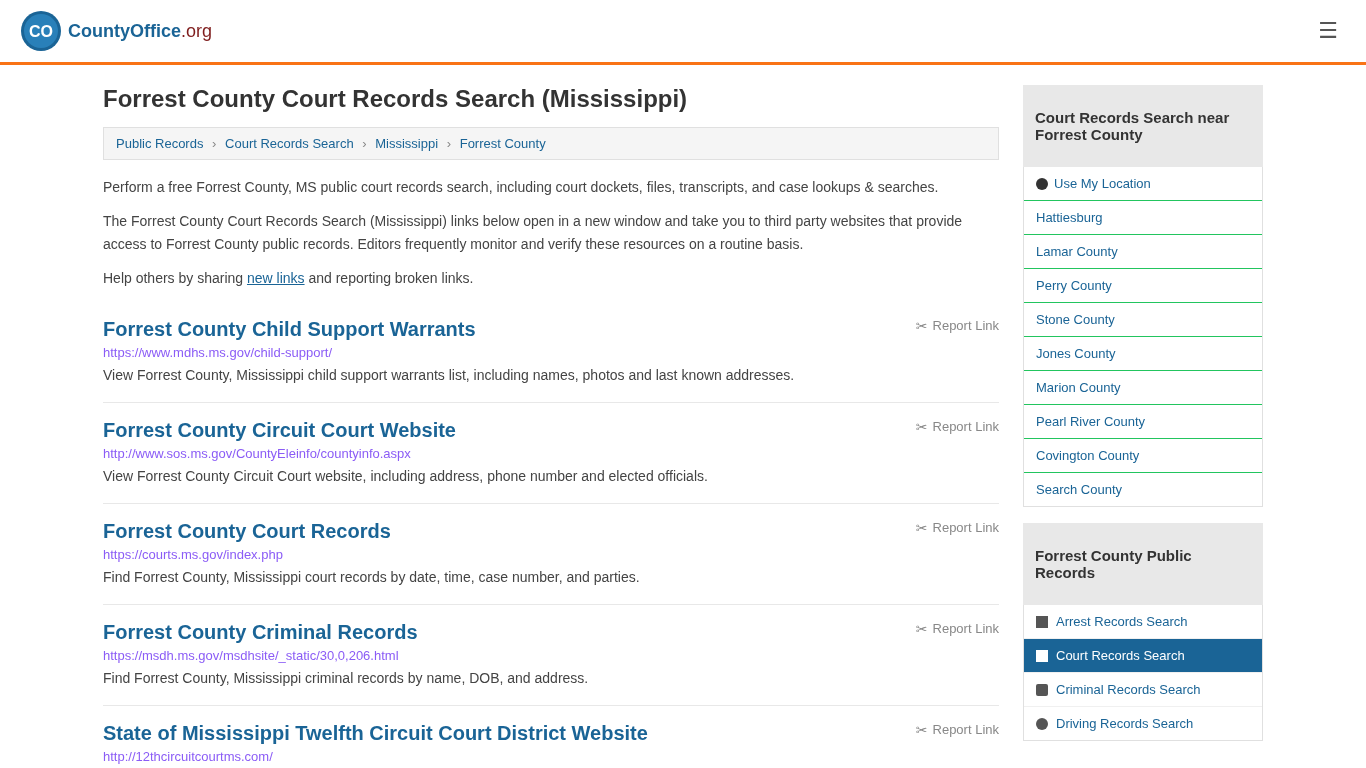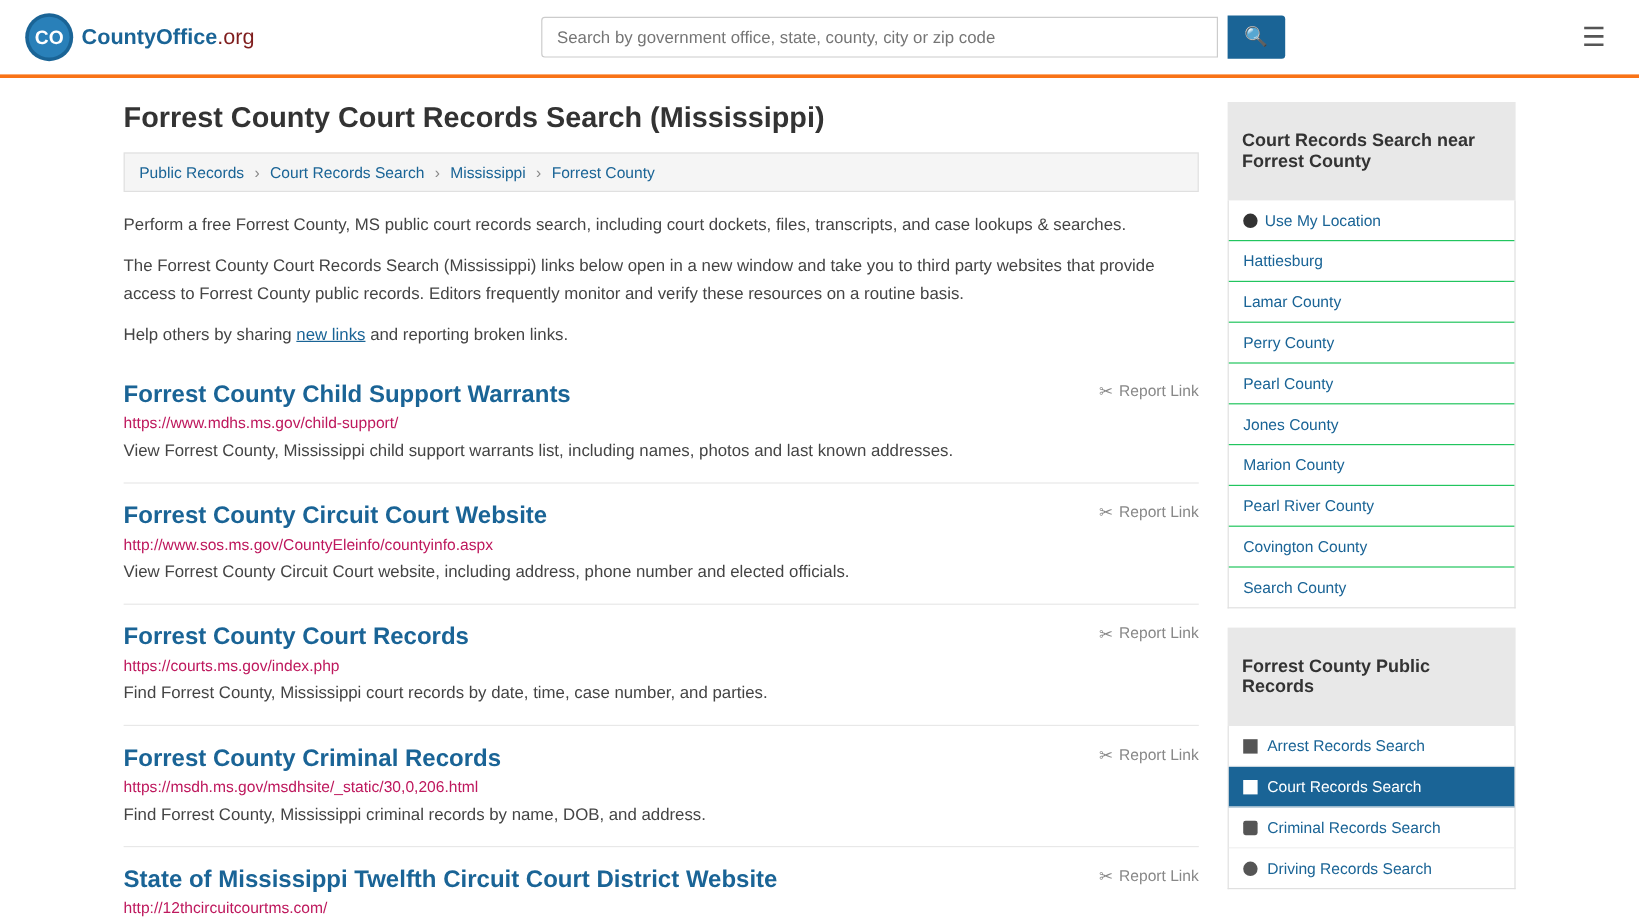--- a/index.html
+++ b/index.html
@@ -120,21 +120,21 @@
       align-items: center;
       gap: 5px;
       color: #888;
       font-size: 13px;
       cursor: pointer;
       white-space: nowrap;
       background: none;
       border: none;
     }
     .record-url {
-      color: #be185d;
+      color: #8b5cf6;
       font-size: 13px;
       margin-bottom: 5px;
     }
     .record-desc {
       color: #444;
       font-size: 14px;
       line-height: 1.5;
     }
 
     
@@ -199,26 +199,20 @@
     <svg id="logo-icon" viewBox="0 0 42 42" xmlns="http://www.w3.org/2000/svg">
       <circle cx="21" cy="21" r="20" fill="#1a6496"></circle>
       <circle cx="21" cy="21" r="17" fill="#2980b9"></circle>
       <text x="21" y="27" text-anchor="middle" fill="white" font-size="16" font-weight="bold" font-family="Arial">CO</text>
     </svg>
     <span style="font-size:18px;font-weight:bold;color:#1a6496;">
       <span>CountyOffice</span><span style="color:#7f1d1d;font-weight:normal;">.org</span>
     </span>
   </div>
 
-  <div id="search-area">
-    <input id="search-input" type="text" style="flex: 1 1 0%; padding: 8px 12px; border: 1px solid rgb(204, 204, 204); border-radius: 3px 0px 0px 3px; font-size: 14px; outline: none;" placeholder="Search by government office, state, county, city or zip code">
-    <button id="search-button" style="background:#1a6496;border:none;color:#fff;padding:8px 14px;cursor:pointer;border-radius:0 3px 3px 0;font-size:16px;">
-      🔍
-    </button>
-  </div>
 
   <button id="menu-button" style="background:none;border:none;cursor:pointer;font-size:22px;color:#555;padding:4px 8px;">
     ☰
   </button>
 </div>
 
 <div id="main-container">
 
   <div id="content">
 
@@ -311,21 +305,21 @@
       <div class="sidebar-section-title">Court Records Search near Forrest County</div>
       <div class="sidebar-nearby">
 
         <a class="sidebar-nearby-item use-my-location" href="#">
           <span style="width:12px;height:12px;border-radius:50%;background:#333;flex-shrink:0;display:inline-block;"></span>
           <span>Use My Location</span>
         </a>
         <a class="sidebar-nearby-item" href="#">Hattiesburg</a>
         <a class="sidebar-nearby-item" href="#">Lamar County</a>
         <a class="sidebar-nearby-item" href="#">Perry County</a>
-        <a class="sidebar-nearby-item" href="#">Pearl County</a>
+        <a class="sidebar-nearby-item" href="#">Stone County</a>
         <a class="sidebar-nearby-item" href="#">Jones County</a>
         <a class="sidebar-nearby-item" href="#">Marion County</a>
         <a class="sidebar-nearby-item" href="#">Pearl River County</a>
         <a class="sidebar-nearby-item" href="#">Covington County</a>
         <a class="sidebar-nearby-item" href="#">Search County</a>
       </div>
     </div>
 
     <div class="sidebar-section">
       <div class="sidebar-section-title">Forrest County Public Records</div>

